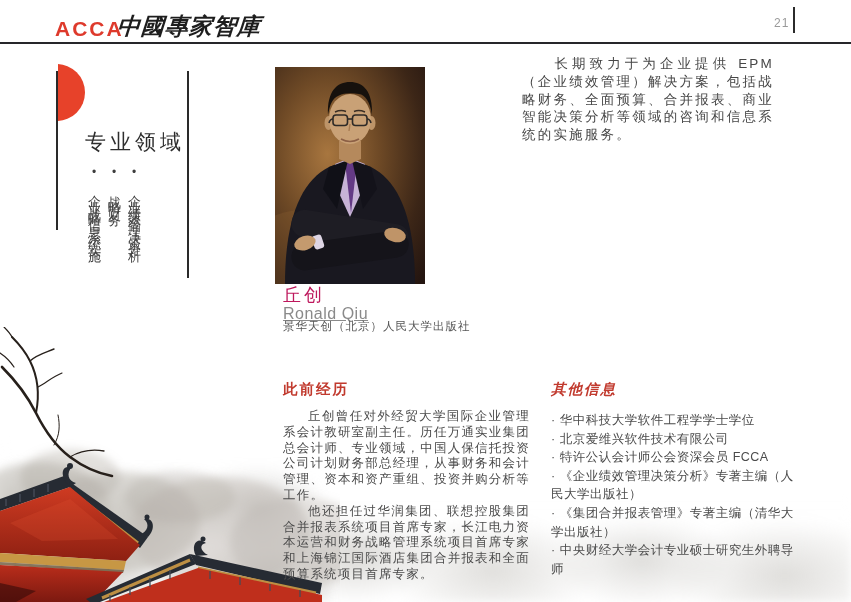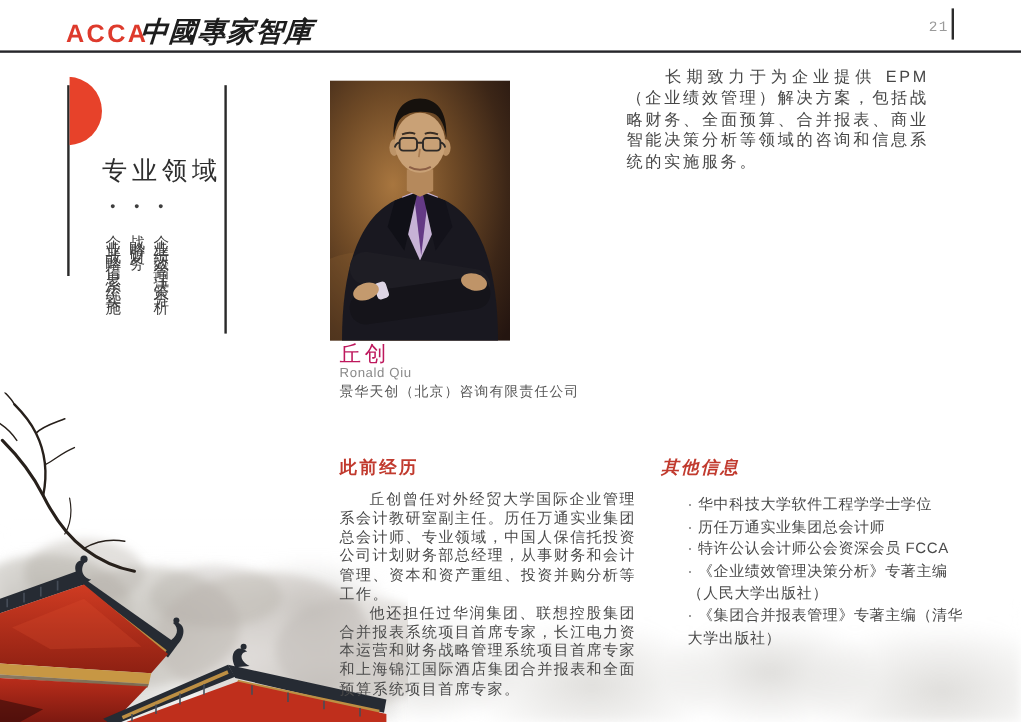--- a/index.html
+++ b/index.html
@@ -6,54 +6,54 @@
   .page{
     position:relative;width:851px;height:602px;margin:0 auto;background:#fff;
     overflow:hidden;font-family:"Liberation Sans","DejaVu Sans",sans-serif;color:#4a4a4a;
   }
   
   .logo{position:absolute;left:55px;top:17px;font-size:21px;font-weight:bold;
         letter-spacing:2px;color:#de3a2c;}
   .brand-title{position:absolute;left:117px;top:11px;font-size:23px;font-weight:bold;
         font-style:italic;color:#1d1d1d;font-family:"DejaVu Serif","Liberation Serif",serif;
         transform:skewX(-4deg);letter-spacing:1px;}
-  .page-num{position:absolute;left:774px;top:16px;font-size:12px;color:#9a9a9a;letter-spacing:1px;font-family:Liberation Mono, monospace;}
+  .page-num{position:absolute;left:774px;top:16px;font-size:12px;color:#9a9a9a;letter-spacing:1px;}
   .page-num-tick{position:absolute;left:793px;top:7px;width:2px;height:26px;background:#2b2b2b;}
   .header-rule{position:absolute;left:0;top:42px;width:851px;height:2px;background:#26262a;}
   
   .vline-left{position:absolute;left:56px;top:71px;width:2px;height:159px;background:#2a2a2a;}
   .vline-right{position:absolute;left:187px;top:71px;width:2px;height:207px;background:#2a2a2a;}
   .accent-clip{position:absolute;left:58px;top:64px;width:27px;height:57px;overflow:hidden;}
   .accent-clip .dot-shape{position:absolute;left:-30px;top:0;width:57px;height:57px;
         border-radius:50%;background:#e7422a;}
   .side-title{position:absolute;left:85px;top:128px;font-size:21px;color:#2e2e2e;letter-spacing:4px;}
   .expertise{position:absolute;left:84px;top:166px;display:flex;}
   .exp-col{width:20px;display:flex;flex-direction:column;align-items:center;}
   .exp-col .bdot{font-size:12px;line-height:1;color:#3e3e3e;margin-bottom:7px;}
   .exp-col .vtext{writing-mode:vertical-rl;text-orientation:upright;font-size:13px;
         letter-spacing:6px;color:#3e3e3e;}
   
   .portrait{position:absolute;left:275px;top:67px;width:150px;height:217px;z-index:3;}
   
   .p-name{position:absolute;left:283px;top:283px;font-size:18px;color:#be185d;letter-spacing:3px;z-index:3;}
-  .p-name-en{position:absolute;left:283px;top:305px;font-size:11px;color:#8a8a8a;letter-spacing:.5px;z-index:3;}
+  .p-name-en{position:absolute;left:283px;top:305px;font-size:16px;color:#8a8a8a;letter-spacing:.5px;z-index:3;text-decoration:underline;}
   .p-co1{position:absolute;left:283px;top:319px;font-size:11.5px;color:#565656;letter-spacing:1px;z-index:3;}
   .p-co2{position:absolute;left:283px;top:333px;font-size:11.5px;color:#565656;letter-spacing:1px;z-index:3;}
   
   .intro{position:absolute;left:522px;top:55px;width:252px;font-size:13.5px;line-height:17.8px;
         letter-spacing:2.2px;color:#474747;text-indent:2.4em;text-align:justify;z-index:3;}
   
   .sec-title{position:absolute;font-size:14.5px;font-weight:600;color:#c13a2e;letter-spacing:2px;z-index:3;}
   .sec-title.exp{left:283px;top:380px;}
   .sec-title.oth{left:551px;top:380px;font-style:italic;}
   .exp-body{position:absolute;left:283px;top:409px;width:247px;z-index:3;}
   .exp-body p{margin:0;font-size:12.5px;line-height:15.8px;letter-spacing:1.2px;color:#4b4b4b;
         text-indent:2em;text-align:justify;}
   .oth-list{position:absolute;left:551px;top:411px;width:253px;z-index:3;}
-  .oth-item{font-size:12.5px;line-height:18.6px;letter-spacing:.5px;color:#4b4b4b;margin-left:22px;}
+  .oth-item{font-size:12.5px;line-height:18.6px;letter-spacing:.5px;color:#4b4b4b;}
   .oth-item .idot{margin-right:4px;color:#4b4b4b;}
   
   .trees-left{position:absolute;left:0;top:438px;width:330px;height:164px;z-index:1;
     background:
       linear-gradient(#ffffff,rgba(255,255,255,0) 35%),
       radial-gradient(90px 60px at 12% 38%,rgba(148,145,138,.5),rgba(148,145,138,0) 70%),
       radial-gradient(120px 75px at 45% 48%,rgba(162,159,152,.5),rgba(162,159,152,0) 70%),
       radial-gradient(100px 65px at 78% 42%,rgba(150,147,140,.45),rgba(150,147,140,0) 70%),
       radial-gradient(140px 85px at 28% 82%,rgba(172,169,162,.5),rgba(172,169,162,0) 72%),
       radial-gradient(120px 80px at 82% 85%,rgba(158,155,148,.45),rgba(158,155,148,0) 72%);
@@ -136,37 +136,38 @@
           <path d="M58 52 C55.5 52 54.5 54 54 56"></path>
         <path d="M92 52 C94.5 52 95.5 54 96 56"></path>
       </g>
       <path d="M75 57 L74 64" stroke="#a87c52" stroke-width="1.4" fill="none"></path>
       <path d="M66 72 Q75 77 84 72" stroke="#8c5f45" stroke-width="1.6" fill="none"></path>
     </g>
   </svg>
 
   <div class="p-name">丘创</div>
   <div class="p-name-en">Ronald Qiu</div>
-  <div class="p-co1">景华天创（北京）咨询有限责任公司</div>
+  <div class="p-co1">景华天创（北京）人民大学出版社</div>
 
   <div class="intro">长期致力于为企业提供 EPM（企业绩效管理）解决方案，包括战略财务、全面预算、合并报表、商业智能决策分析等领域的咨询和信息系统的实施服务。</div>
 
   <div class="sec-title exp">此前经历</div>
   <div class="exp-body">
     <p>丘创曾任对外经贸大学国际企业管理系会计教研室副主任。历任万通实业集团总会计师、专业领域，中国人保信托投资公司计划财务部总经理，从事财务和会计管理、资本和资产重组、投资并购分析等工作。</p>
     <p>他还担任过华润集团、联想控股集团合并报表系统项目首席专家，长江电力资本运营和财务战略管理系统项目首席专家和上海锦江国际酒店集团合并报表和全面预算系统项目首席专家。</p>
   </div>
 
   <div class="sec-title oth">其他信息</div>
   <div class="oth-list">
     <div class="oth-item"><span class="idot">·</span><span>华中科技大学软件工程学学士学位</span></div>
-    <div class="oth-item"><span class="idot">·</span><span>历任万通实业集团总会计师</span></div>
+    <div class="oth-item"><span class="idot">·</span><span>北京爱维兴软件技术有限公司</span></div>
     <div class="oth-item"><span class="idot">·</span><span>特许公认会计师公会资深会员 FCCA</span></div>
     <div class="oth-item"><span class="idot">·</span><span>《企业绩效管理决策分析》专著主编（人民大学出版社）</span></div>
     <div class="oth-item"><span class="idot">·</span><span>《集团合并报表管理》专著主编（清华大学出版社）</span></div>
+    <div class="oth-item"><span class="idot">·</span><span>中央财经大学会计专业硕士研究生外聘导师</span></div>
   </div>
 
   <div class="trees-left"></div>
   <div class="trees-right"></div>
   <svg class="temple" viewBox="0 0 340 275" xmlns="http://www.w3.org/2000/svg">
     <defs>
       <linearGradient id="gable" x1="0" y1="0" x2="0" y2="1">
         <stop offset="0%" stop-color="#cf3b22"></stop>
           <stop offset="100%" stop-color="#8e2012"></stop>
       </linearGradient>

